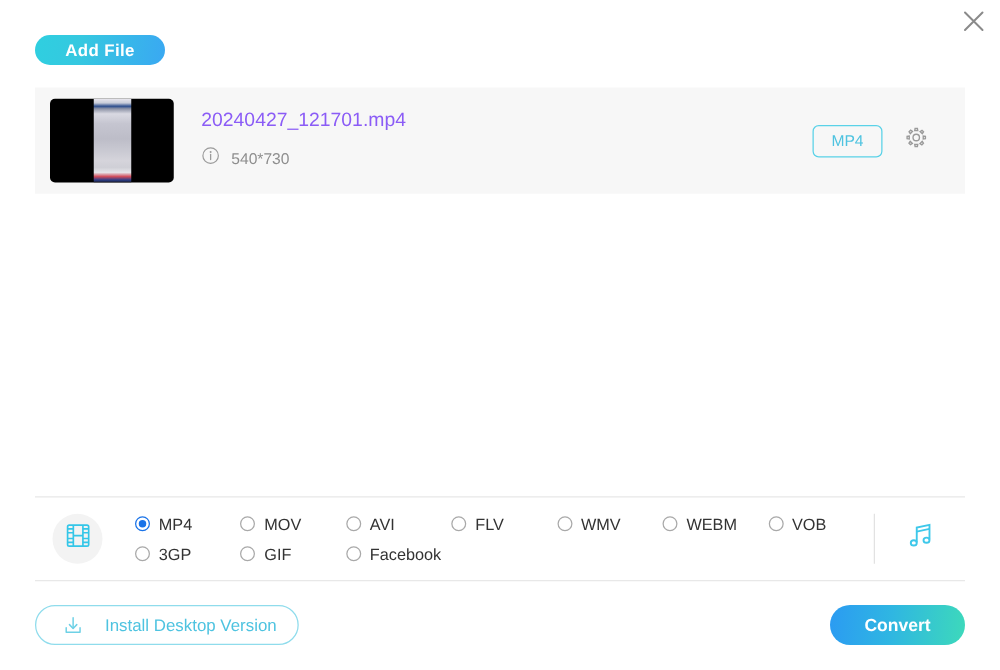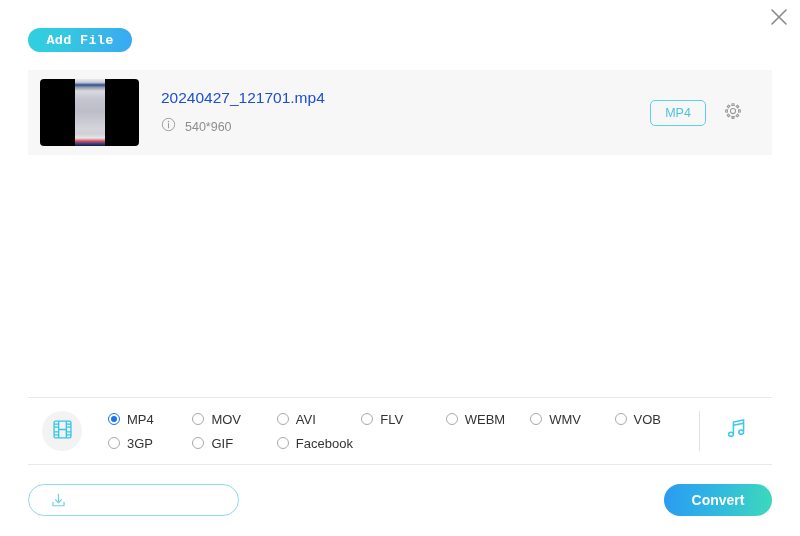--- a/index.html
+++ b/index.html
@@ -39,21 +39,21 @@
     left: 28px;
     top: 28px;
   }
   .add-file-btn {
     width: 104px;
     height: 24px;
     border: none;
     border-radius: 16px;
     background: linear-gradient(100deg, #2fcfe0 0%, #35c8e0 35%, #3aa8f2 100%);
     color: #ffffff;
-    font-family: Liberation Mono, monospace;
+    font-family: Liberation Sans, sans-serif;
     font-weight: bold;
     font-size: 13.5px;
     letter-spacing: .3px;
     cursor: pointer;
     display: flex;
     align-items: center;
     justify-content: center;
   }
 
   
@@ -104,21 +104,21 @@
     filter: blur(0.4px);
   }
 
   .file-meta {
     margin-left: 22px;
     flex: 1 1 auto;
     min-width: 0;
   }
   .file-name {
     font-size: 15.5px;
-    color: #1d4ed8;
+    color: #8b5cf6;
     line-height: 1.1;
     margin-bottom: 11px;
     white-space: nowrap;
     overflow: hidden;
     text-overflow: ellipsis;
   }
   .file-sub {
     display: flex;
     align-items: center;
     gap: 9px;
@@ -304,21 +304,21 @@
     <div class="file-meta">
       <div class="file-name">20240427_121701.mp4</div>
       <div class="file-sub">
         <span>
           <svg width="15" height="15" viewBox="0 0 16 16">
             <circle cx="8" cy="8" r="6.6" fill="none" stroke="#9b9b9b" stroke-width="1"></circle>
             <circle cx="8" cy="4.9" r="0.85" fill="#9b9b9b"></circle>
             <path d="M8 7 L8 11.4" stroke="#9b9b9b" stroke-width="1.1" stroke-linecap="round"></path>
           </svg>
         </span>
-        <span class="file-dims">540*960</span>
+        <span class="file-dims">540*730</span>
       </div>
     </div>
 
     <div class="row-actions">
       <div class="fmt-badge">MP4</div>
       <div class="gear-btn">
         <span>
           <svg width="20" height="20" viewBox="0 0 24 24">
             <g fill="none" stroke="#9a9a9a" stroke-width="1.3">
               <circle cx="12" cy="12" r="3.1"></circle>
@@ -364,26 +364,26 @@
       <div class="fmt-opt">
         <span class="radio"></span>
         <span>AVI</span>
       </div>
       <div class="fmt-opt">
         <span class="radio"></span>
         <span>FLV</span>
       </div>
       <div class="fmt-opt">
         <span class="radio"></span>
+        <span>WMV</span>
+      </div>
+
+      <div class="fmt-opt">
+        <span class="radio"></span>
         <span>WEBM</span>
-      </div>
-
-      <div class="fmt-opt">
-        <span class="radio"></span>
-        <span>WMV</span>
       </div>
       <div class="fmt-opt">
         <span class="radio"></span>
         <span>VOB</span>
       </div>
       <div class="fmt-opt">
         <span class="radio"></span>
         <span>3GP</span>
       </div>
       <div class="fmt-opt">
@@ -415,17 +415,18 @@
   <div class="install-btn">
     <span class="dl-icon">
       <svg width="19" height="19" viewBox="0 0 24 24">
         <g fill="none" stroke="#6ed1e6" stroke-width="1.5" stroke-linecap="round" stroke-linejoin="round">
           <path d="M12 4 L12 14.4"></path>
           <path d="M8.3 11 L12 14.8 L15.7 11"></path>
           <path d="M5 14.2 L5 18.6 L19 18.6 L19 14.2"></path>
         </g>
       </svg>
     </span>
+    <span>Install Desktop Version</span>
   </div>
 
   <button class="convert-btn">Convert</button>
 
 </div>
 
 </body></html>

